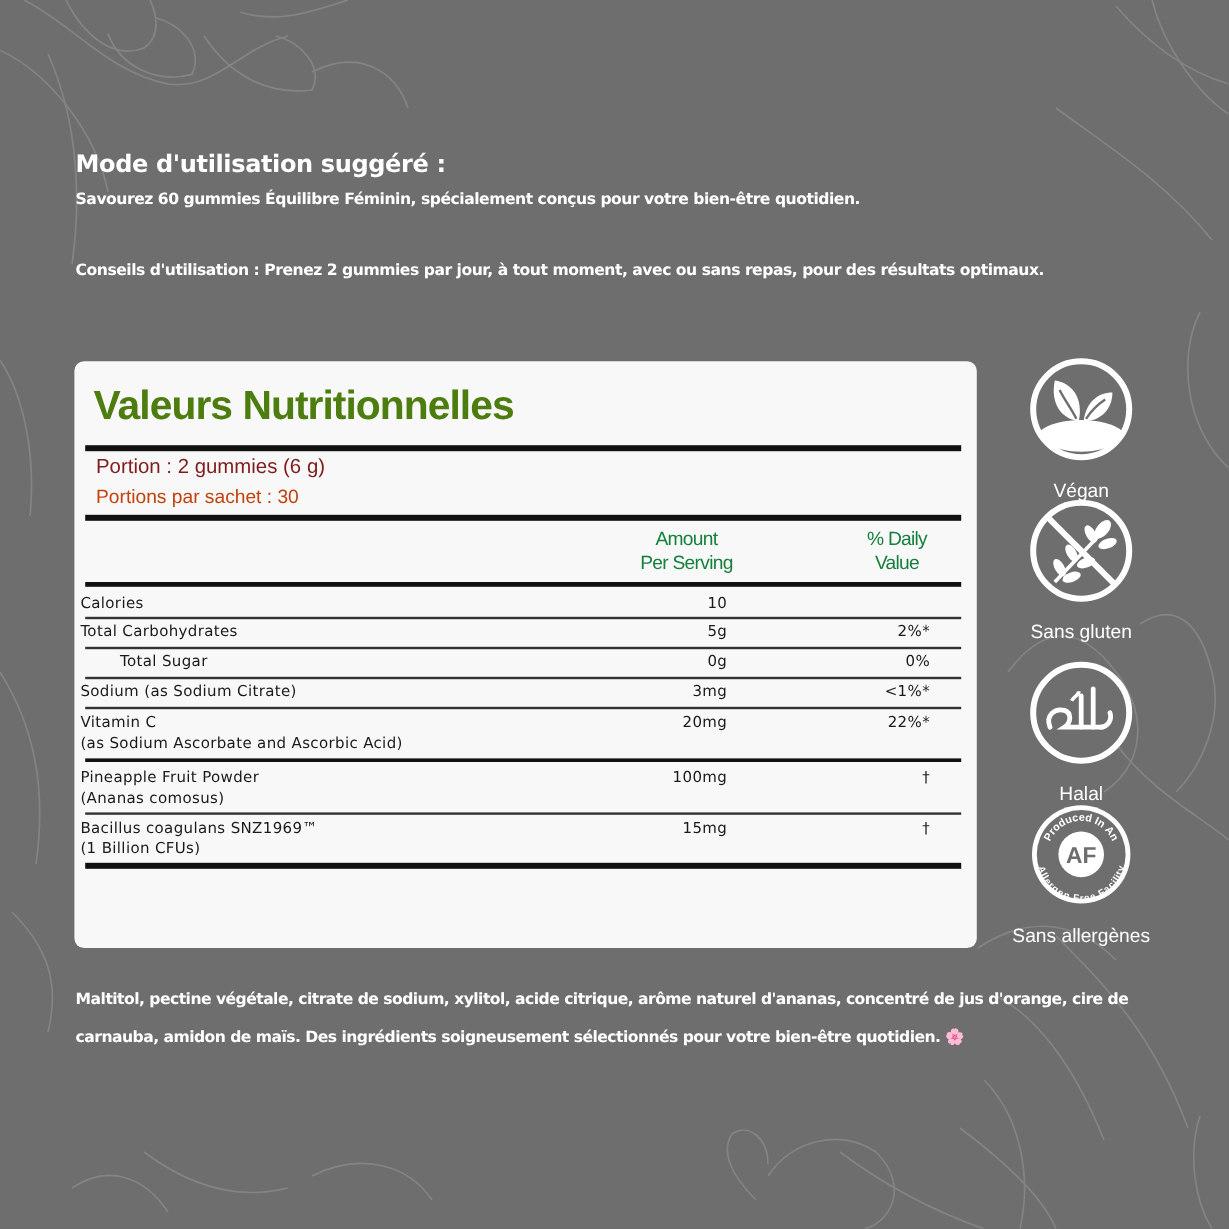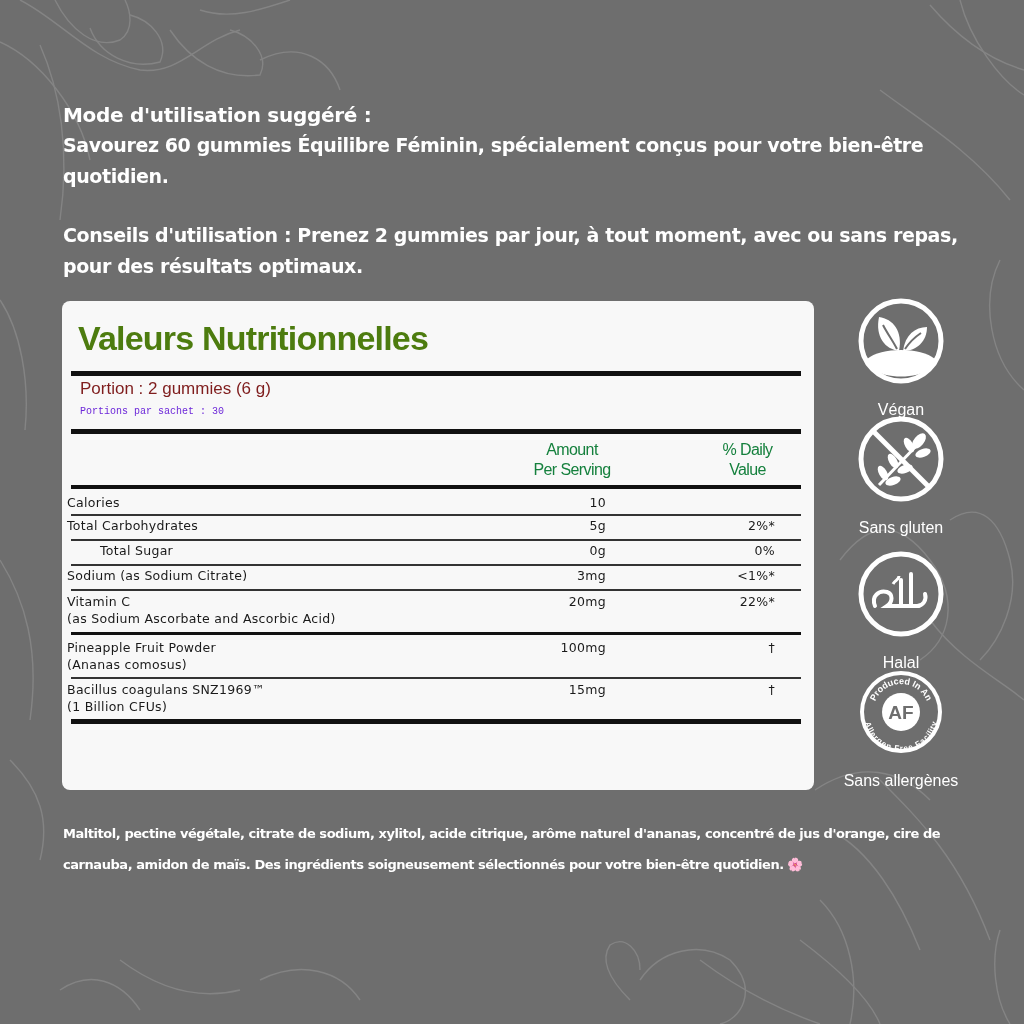--- a/index.html
+++ b/index.html
@@ -5,36 +5,36 @@
   html, body { margin: 0; padding: 0; }
   body {
     width: 1024px; height: 1024px; overflow: hidden; position: relative;
     background: #6e6e6e;
     font-family: "DejaVu Sans", sans-serif;
     color: #ffffff;
   }
   .bg-art { position: absolute; left: 0; top: 0; width: 1024px; height: 1024px; pointer-events: none; }
 
   .intro { position: absolute; left: 63px; top: 100px; width: 930px; }
-  .intro .title { font-weight: bold; font-size: 20px; line-height: 30px; letter-spacing: -0.3px; }
-  .intro .para { font-weight: bold; font-size: 19px; line-height: 31px; letter-spacing: -0.4px; margin: 0; }
+  .intro .title { font-weight: bold; font-size: 20px; line-height: 30px; letter-spacing: -0.3px; margin-top: 21px; }
+  .intro .para { font-weight: bold; font-size: 13px; line-height: 31px; letter-spacing: -0.4px; margin: 0; }
   .intro .gap { height: 28px; }
 
   .card {
     position: absolute; left: 62px; top: 301px; width: 752px; height: 489px;
     background: #f8f8f8; border-radius: 8px; color: #111;
   }
   .card .nf-title {
     position: absolute; left: 16px; top: 18px;
     font-family: "Liberation Sans", sans-serif; font-weight: bold;
     font-size: 34px; letter-spacing: -0.8px; color: #4d7c0f;
   }
   .rule { position: absolute; left: 9px; width: 730px; background: #111; }
   .portion { position: absolute; left: 18px; top: 78px; font-family: "Liberation Sans", sans-serif; font-size: 17px; color: #7f1d1d; }
-  .portions-per { position: absolute; left: 18px; top: 105px; font-family: Liberation Mono, monospace; font-size: 10px; color: #6d28d9; }
+  .portions-per { position: absolute; left: 18px; top: 105px; font-family: Liberation Sans, sans-serif; font-size: 16px; color: #c2410c; }
 
   .col-head {
     position: absolute; top: 139px; text-align: center;
     font-family: "Liberation Sans", sans-serif; font-size: 16px; line-height: 20px;
     letter-spacing: -0.6px; color: #15803d;
   }
   .col-head.amount { left: 460px; width: 100px; }
   .col-head.daily { left: 638px; width: 95px; }
 
   .row { position: absolute; left: 0; width: 740px; font-family: "DejaVu Sans", sans-serif; font-size: 12.5px; color: #1a1a1a; letter-spacing: 0.3px; }

